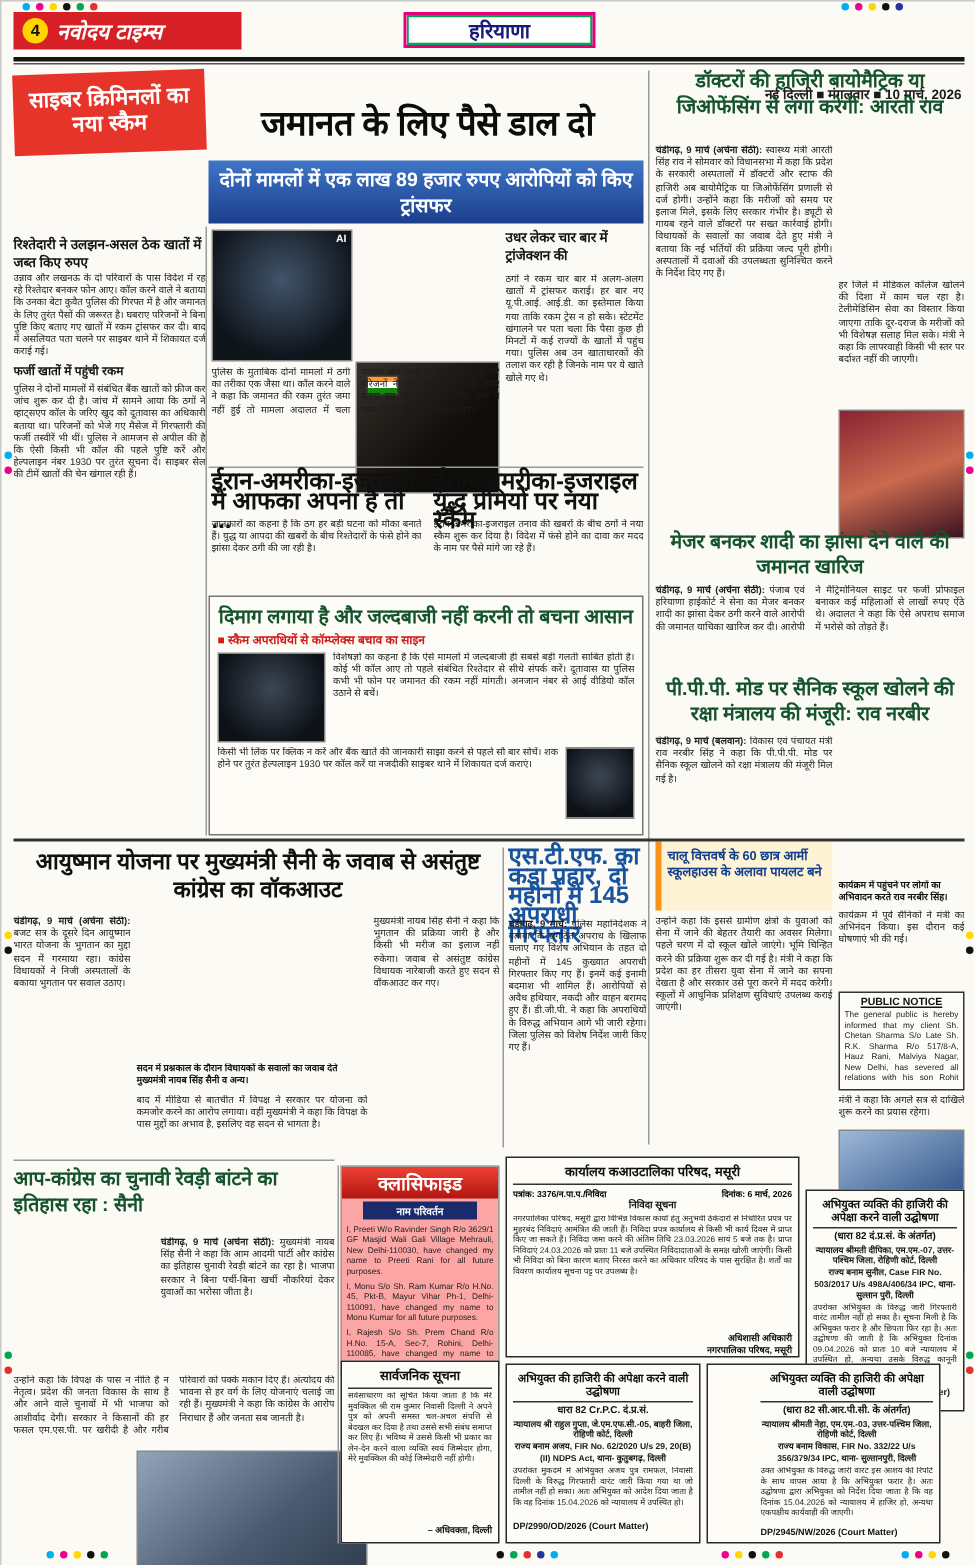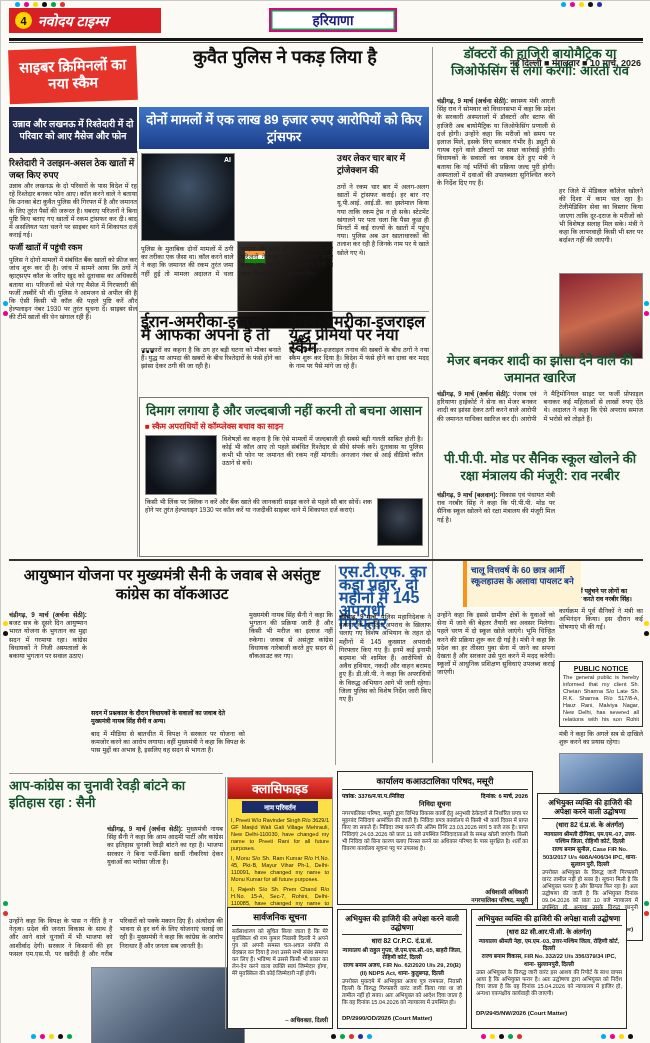--- a/index.html
+++ b/index.html
@@ -158,23 +158,22 @@
   <div class="abs mh-red" style="left:8px;top:7px;width:152px;height:25px;">
     <span class="pagenum">4</span>
     <span class="logotext">नवोदय टाइम्स</span>
   </div>
   <div class="abs edbadge" style="left:268px;top:7px;width:128px;height:24px;">हरियाणा</div>
   <div class="abs dateline" style="left:400px;top:14px;width:240px;">नई दिल्ली ■ मंगलवार ■ 10 मार्च, 2026</div>
   <div class="abs rule" style="left:8px;top:37px;width:634px;height:2.5px;"></div>
   <div class="abs rule" style="left:8px;top:41px;width:634px;height:1px;background:#555;"></div>
 
   <div class="abs redlabel" style="left:8px;top:47px;width:128px;height:54px;">साइबर क्रिमिनलों का नया स्कैम</div>
-  <div class="abs darklabel" style="left:8px;top:106px;width:128px;height:46px;">उन्नाव और लखनऊ में रिश्तेदारी में दो परिवार को आए मैसेज और फोन</div>
-
-  <div class="abs hl-top center" style="left:140px;top:45px;width:288px;">कुवैत पुलिस ने पकड़ लिया है</div>
+
+  <div class="abs hl-main center" style="left:138px;top:68px;width:292px;">जमानत के लिए पैसे डाल दो</div>
   <div class="abs bluebox" style="left:138px;top:106px;width:290px;height:42px;">दोनों मामलों में एक लाख 89 हजार रुपए आरोपियों को किए ट्रांसफर</div>
 
   <div class="abs vrule" style="left:136px;top:150px;height:406px;"></div>
   <div class="abs vrule" style="left:431px;top:46px;height:716px;"></div>
 
   <div class="abs kicker" style="left:8px;top:157px;width:128px;">रिश्तेदारी ने उलझन-असल ठेक खातों में जब्त किए रुपए</div>
   <div class="abs tiny" style="left:8px;top:181px;width:128px;height:374px;">
     <span>उन्नाव और लखनऊ के दो परिवारों के पास विदेश में रह रहे रिश्तेदार बनकर फोन आए। कॉल करने वाले ने बताया कि उनका बेटा कुवैत पुलिस की गिरफ्त में है और जमानत के लिए तुरंत पैसों की जरूरत है। घबराए परिजनों ने बिना पुष्टि किए बताए गए खातों में रकम ट्रांसफर कर दी। बाद में असलियत पता चलने पर साइबर थाने में शिकायत दर्ज कराई गई।</span>
     <div class="kicker" style="margin:3px 0 2px;font-size:8px;">फर्जी खातों में पहुंची रकम</div>
     <span>पुलिस ने दोनों मामलों में संबंधित बैंक खातों को फ्रीज कर जांच शुरू कर दी है। जांच में सामने आया कि ठगों ने व्हाट्सएप कॉल के जरिए खुद को दूतावास का अधिकारी बताया था। परिजनों को भेजे गए मैसेज में गिरफ्तारी की फर्जी तस्वीरें भी थीं। पुलिस ने आमजन से अपील की है कि ऐसी किसी भी कॉल की पहले पुष्टि करें और हेल्पलाइन नंबर 1930 पर तुरंत सूचना दें। साइबर सेल की टीमें खातों की चेन खंगाल रही हैं।</span>
@@ -224,21 +223,21 @@
     <span>पंजाब एवं हरियाणा हाईकोर्ट ने सेना का मेजर बनकर शादी का झांसा देकर ठगी करने वाले आरोपी की जमानत याचिका खारिज कर दी। आरोपी ने मैट्रिमोनियल साइट पर फर्जी प्रोफाइल बनाकर कई महिलाओं से लाखों रुपए ऐंठे थे। अदालत ने कहा कि ऐसे अपराध समाज में भरोसे को तोड़ते हैं।</span>
   </div>
 
   <div class="abs hl-md center" style="left:436px;top:450px;width:206px;">पी.पी.पी. मोड पर सैनिक स्कूल खोलने की रक्षा मंत्रालय की मंजूरी: राव नरबीर</div>
   <div class="abs tiny" style="left:436px;top:490px;width:118px;height:66px;">
     <span class="dl">चंडीगढ़, 9 मार्च (बलवान):</span>
     <span>विकास एवं पंचायत मंत्री राव नरबीर सिंह ने कहा कि पी.पी.पी. मोड पर सैनिक स्कूल खोलने को रक्षा मंत्रालय की मंजूरी मिल गई है।</span>
   </div>
   <div class="abs photo ph-ppp" style="left:558px;top:490px;width:84px;height:94px;"></div>
   <div class="abs cap" style="left:558px;top:586px;width:84px;height:17px;">कार्यक्रम में पहुंचने पर लोगों का अभिवादन करते राव नरबीर सिंह।</div>
-  <div class="abs armybox" style="left:436px;top:560px;width:118px;height:46px;margin-left:26px;">चालू वित्तवर्ष के 60 छात्र आर्मी स्कूलहाउस के अलावा पायलट बने</div>
+  <div class="abs armybox" style="left:436px;top:560px;width:118px;height:46px;">चालू वित्तवर्ष के 60 छात्र आर्मी स्कूलहाउस के अलावा पायलट बने</div>
   <div class="abs tiny" style="left:436px;top:610px;width:118px;height:150px;">उन्होंने कहा कि इससे ग्रामीण क्षेत्रों के युवाओं को सेना में जाने की बेहतर तैयारी का अवसर मिलेगा। पहले चरण में दो स्कूल खोले जाएंगे। भूमि चिन्हित करने की प्रक्रिया शुरू कर दी गई है। मंत्री ने कहा कि प्रदेश का हर तीसरा युवा सेना में जाने का सपना देखता है और सरकार उसे पूरा करने में मदद करेगी। स्कूलों में आधुनिक प्रशिक्षण सुविधाएं उपलब्ध कराई जाएंगी।</div>
   <div class="abs tiny" style="left:558px;top:606px;width:84px;height:52px;">कार्यक्रम में पूर्व सैनिकों ने मंत्री का अभिनंदन किया। इस दौरान कई घोषणाएं भी की गईं।</div>
   <div class="abs pnotice" style="left:558px;top:660px;width:84px;height:66px;">
     <div class="pn-title">PUBLIC NOTICE</div>
     <div class="micro" style="height:48px;">The general public is hereby informed that my client Sh. Chetan Sharma S/o Late Sh. R.K. Sharma R/o 517/8-A, Hauz Rani, Malviya Nagar, New Delhi, has severed all relations with his son Rohit Sharma and disowned him from all his movable and immovable properties. Anybody dealing with him shall do so at his own risk, cost and responsibility.</div>
   </div>
   <div class="abs tiny" style="left:558px;top:729px;width:84px;height:28px;">मंत्री ने कहा कि अगले सत्र से दाखिले शुरू करने का प्रयास रहेगा।</div>
 
   <div class="abs rule" style="left:8px;top:558px;width:634px;height:1.5px;background:#333;"></div>
   <div class="abs hl-lg center" style="left:8px;top:564px;width:326px;">आयुष्मान योजना पर मुख्यमंत्री सैनी के जवाब से असंतुष्ट कांग्रेस का वॉकआउट</div>
@@ -282,21 +281,21 @@
   <div class="abs hrule" style="left:8px;top:772px;width:214px;"></div>
   <div class="abs hl-md" style="left:8px;top:777px;width:214px;">आप-कांग्रेस का चुनावी रेवड़ी बांटने का इतिहास रहा : सैनी</div>
 
   <div class="abs tiny" style="left:106px;top:824px;width:116px;height:88px;">
     <span class="dl">चंडीगढ़, 9 मार्च (अर्चना सेठी):</span>
     <span>मुख्यमंत्री नायब सिंह सैनी ने कहा कि आम आदमी पार्टी और कांग्रेस का इतिहास चुनावी रेवड़ी बांटने का रहा है। भाजपा सरकार ने बिना पर्ची-बिना खर्ची नौकरियां देकर युवाओं का भरोसा जीता है।</span>
   </div>
   <div class="abs tiny cols2" style="left:8px;top:916px;width:214px;height:110px;">उन्होंने कहा कि विपक्ष के पास न नीति है न नेतृत्व। प्रदेश की जनता विकास के साथ है और आने वाले चुनावों में भी भाजपा को आशीर्वाद देगी। सरकार ने किसानों की हर फसल एम.एस.पी. पर खरीदी है और गरीब परिवारों को पक्के मकान दिए हैं। अंत्योदय की भावना से हर वर्ग के लिए योजनाएं चलाई जा रही हैं। मुख्यमंत्री ने कहा कि कांग्रेस के आरोप निराधार हैं और जनता सब जानती है।</div>
 
   <div class="abs vrule" style="left:224px;top:776px;height:252px;"></div>
-  <div class="abs" style="left:226px;top:776px;width:106px;height:140px;border:1px solid #999;background:#fde047;">
+  <div class="abs" style="left:226px;top:776px;width:106px;height:140px;border:1px solid #999;background:#fca5a5;">
     <div class="clhead">क्लासिफाइड</div>
     <span class="clbadge">नाम परिवर्तन</span>
     <div style="padding:2px 3px;">
       <div class="micro clitem">I, Preeti W/o Ravinder Singh R/o 3629/1 GF Masjid Wali Gali Village Mehrauli, New Delhi-110030, have changed my name to Preeti Rani for all future purposes.</div>
       <div class="micro clitem">I, Monu S/o Sh. Ram Kumar R/o H.No. 45, Pkt-B, Mayur Vihar Ph-1, Delhi-110091, have changed my name to Monu Kumar for all future purposes.</div>
       <div class="micro clitem">I, Rajesh S/o Sh. Prem Chand R/o H.No. 15-A, Sec-7, Rohini, Delhi-110085, have changed my name to Rajesh Kumar for all future purposes.</div>
     </div>
   </div>
 
   <div class="abs noticebox" style="left:226px;top:906px;width:106px;height:122px;">
@@ -306,21 +305,21 @@
   </div>
 
   <div class="abs noticebox" style="left:336px;top:908px;width:130px;height:120px;">
     <div class="n-title" style="font-size:7.4px;line-height:9px;">अभियुक्त की हाजिरी की अपेक्षा करने वाली उद्घोषणा</div>
     <div class="n-sub">धारा 82 Cr.P.C. दं.प्र.सं.</div>
     <div class="n-line">न्यायालय श्री राहुल गुप्ता, जे.एम.एफ.सी.-05, बाहरी जिला, रोहिणी कोर्ट, दिल्ली</div>
     <div class="n-line">राज्य बनाम अजय, FIR No. 62/2020 U/s 29, 20(B)(II) NDPS Act, थाना- कुतुबगढ़, दिल्ली</div>
     <div class="micro" style="height:34px;">उपरोक्त मुकदमे में अभियुक्त अजय पुत्र रामफल, निवासी दिल्ली के विरुद्ध गिरफ्तारी वारंट जारी किया गया था जो तामील नहीं हो सका। अतः अभियुक्त को आदेश दिया जाता है कि वह दिनांक 15.04.2026 को न्यायालय में उपस्थित हो।</div>
     <div class="n-tag">DP/2990/OD/2026 (Court Matter)</div>
   </div>
-  <div class="abs noticebox" style="left:470px;top:908px;width:156px;height:120px;">
+  <div class="abs noticebox" style="left:470px;top:908px;width:156px;height:120px;padding-left:35px;">
     <div class="n-title" style="font-size:7.4px;line-height:9px;">अभियुक्त व्यक्ति की हाजिरी की अपेक्षा वाली उद्घोषणा</div>
     <div class="n-sub">(धारा 82 सी.आर.पी.सी. के अंतर्गत)</div>
     <div class="n-line">न्यायालय श्रीमती नेहा, एम.एम.-03, उत्तर-पश्चिम जिला, रोहिणी कोर्ट, दिल्ली</div>
     <div class="n-line">राज्य बनाम विकास, FIR No. 332/22 U/s 356/379/34 IPC, थाना- सुल्तानपुरी, दिल्ली</div>
     <div class="micro" style="height:38px;">उक्त अभियुक्त के विरुद्ध जारी वारंट इस आशय की रिपोर्ट के साथ वापस आया है कि अभियुक्त फरार है। अतः उद्घोषणा द्वारा अभियुक्त को निर्देश दिया जाता है कि वह दिनांक 15.04.2026 को न्यायालय में हाजिर हो, अन्यथा एकपक्षीय कार्यवाही की जाएगी।</div>
     <div class="n-tag">DP/2945/NW/2026 (Court Matter)</div>
   </div>
 
 </div>
 

